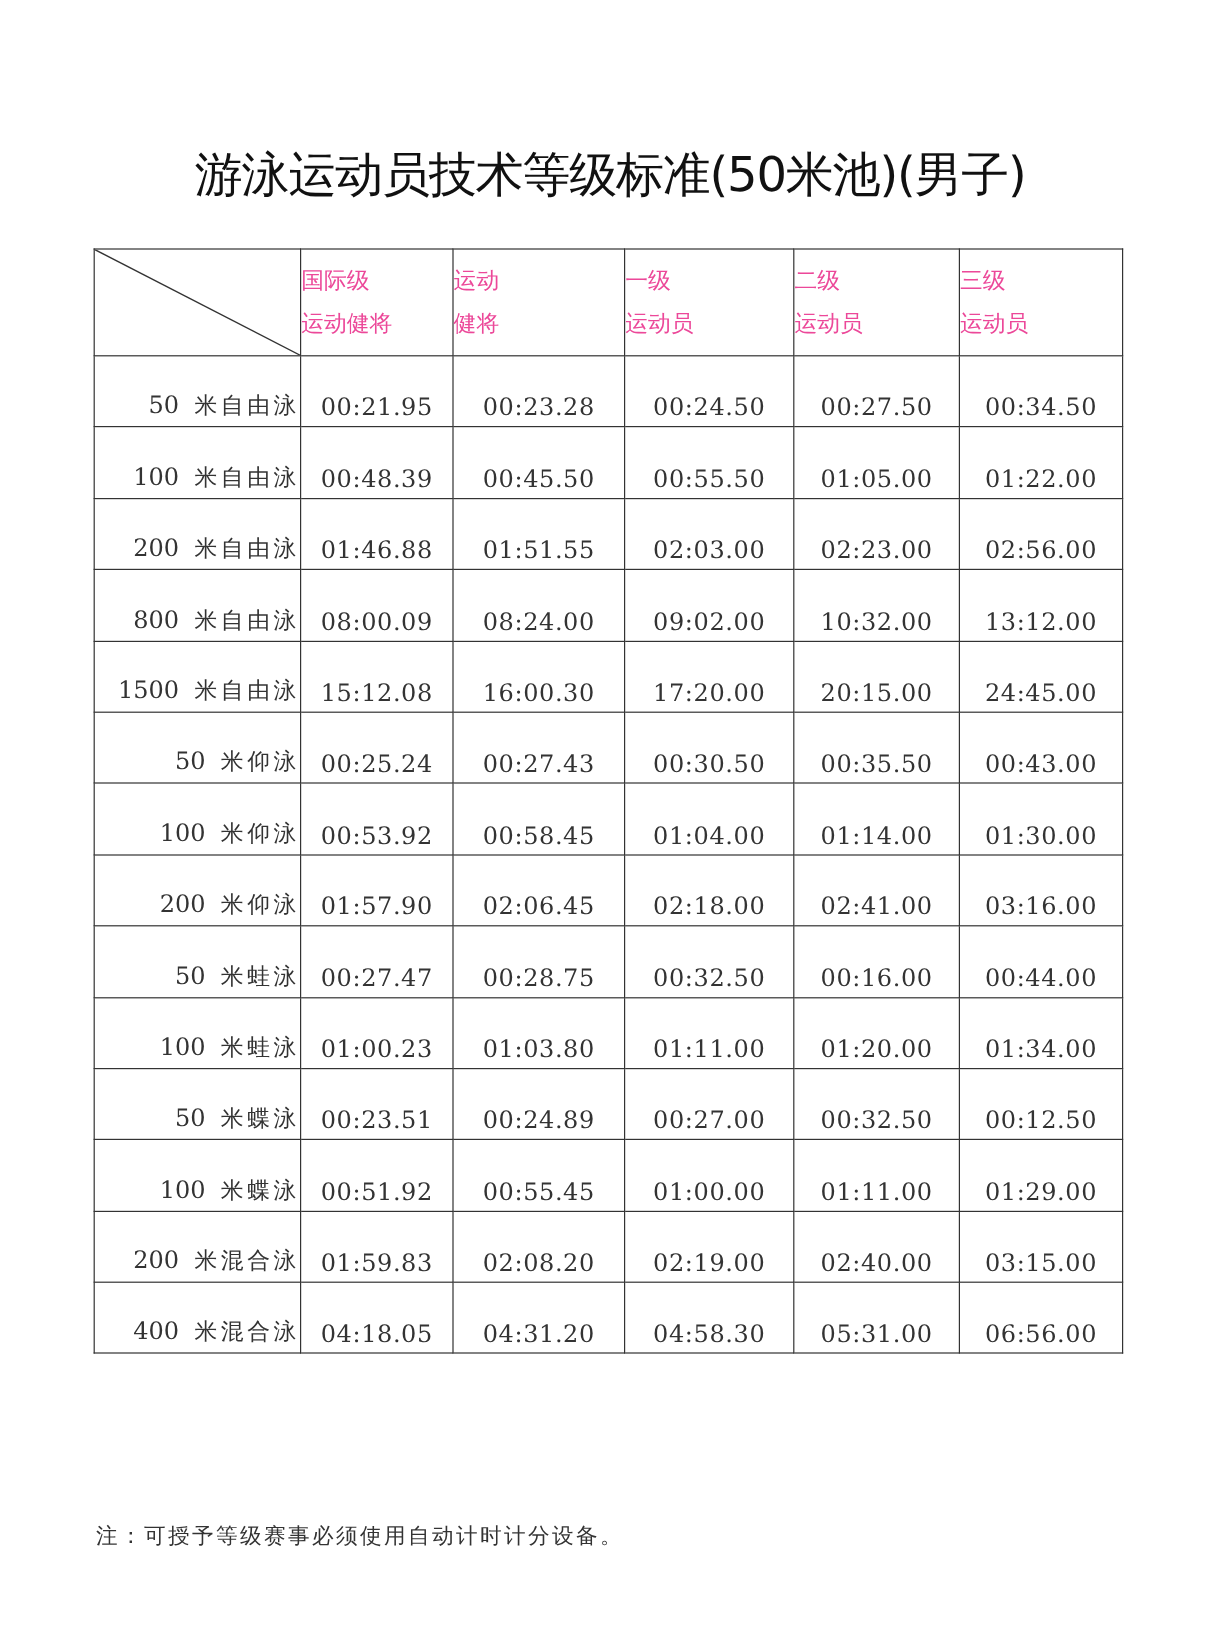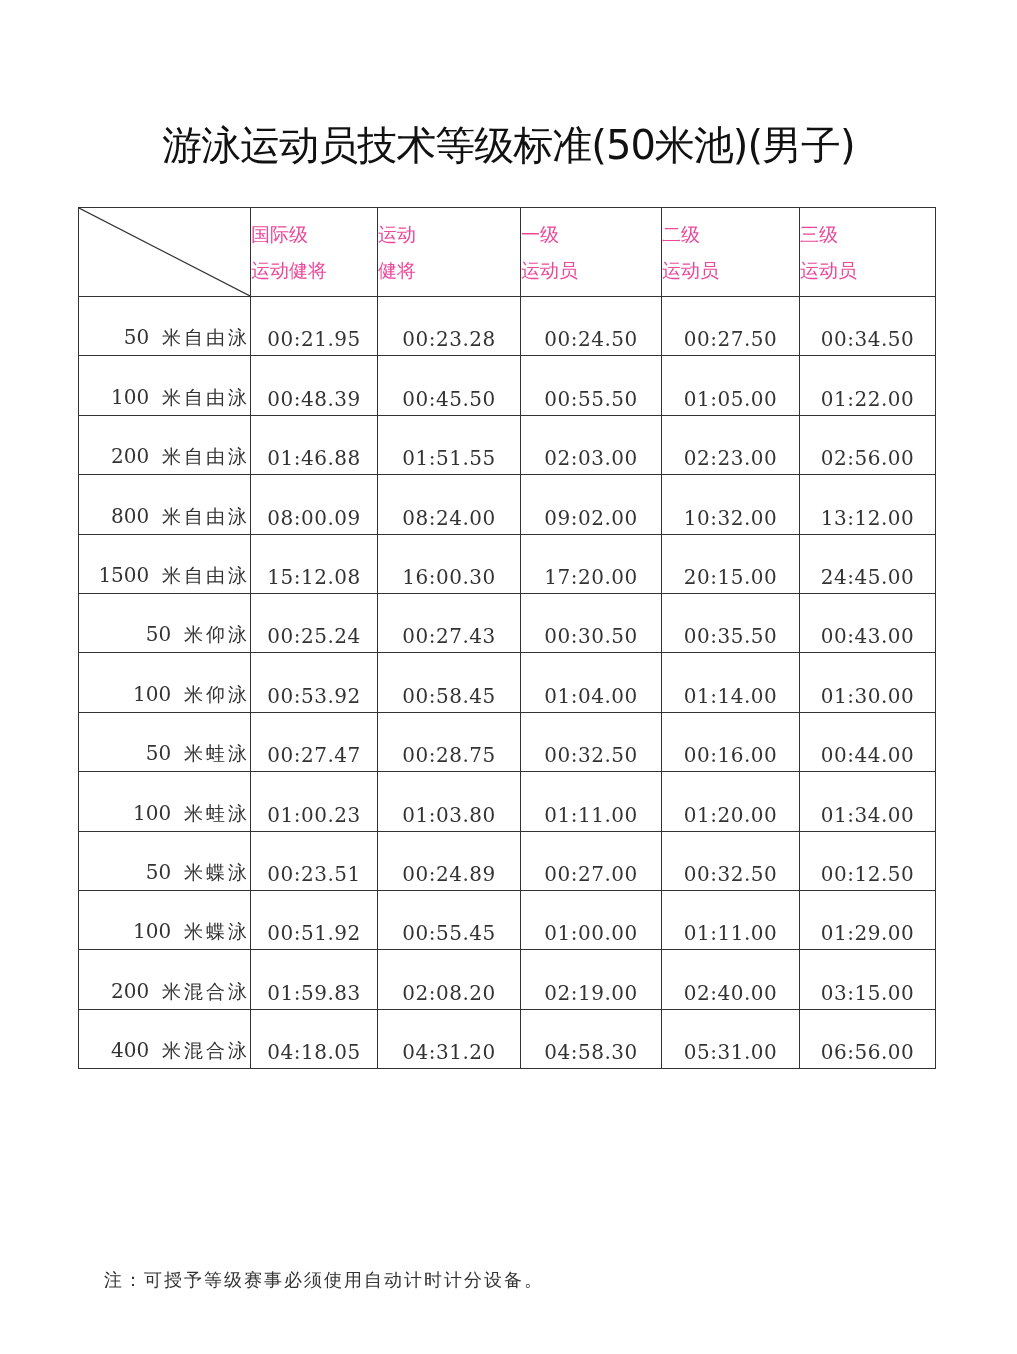--- a/index.html
+++ b/index.html
@@ -7,21 +7,21 @@
   .title { position:absolute; left:0; width:1017px; top:118px; text-align:center; font-family:"DejaVu Sans", sans-serif; font-size:40px; color:#111; letter-spacing:-1px; }
   table { position:absolute; left:78px; top:207px; border-collapse:collapse; table-layout:fixed; width:857px; }
   td { border:1.6px solid #333; padding:0; font-size:20px; color:#333; }
   .hdr td { height:88px; text-align:left; vertical-align:middle; font-size:19px; line-height:36px; color:#ec4899; font-family:"DejaVu Sans", sans-serif; }
   .diag { position:relative; }
   .diag svg { position:absolute; left:0; top:0; width:100%; height:100%; }
   .row td { height:54.4px; vertical-align:bottom; padding-bottom:4px; }
   .ev { text-align:right; padding-left:2px; white-space:nowrap; }
   .ev .cn { font-family:"DejaVu Sans", sans-serif; letter-spacing:3px; font-size:19px; }
   .val { text-align:center; font-family:"DejaVu Serif", serif; font-size:20px; letter-spacing:0.5px; }
-  .note { position:absolute; left:80px; top:1268px; font-size:18px; color:#333; font-family:"DejaVu Sans", sans-serif; letter-spacing:2px;margin-left:24px; }
+  .note { position:absolute; left:80px; top:1268px; font-size:18px; color:#333; font-family:"DejaVu Sans", sans-serif; letter-spacing:2px; }
 </style>
 </head>
 <body>
 
 <div class="title">游泳运动员技术等级标准(50米池)(男子)</div>
 
 <table>
   <colgroup>
     <col style="width:172px">
       <col style="width:127px">
@@ -108,20 +108,28 @@
       </tr>
       <tr class="row">
         <td class="ev"><span>100</span>&nbsp; <span class="cn">米仰泳</span></td>
         <td class="val">00:53.92</td>
         <td class="val">00:58.45</td>
         <td class="val">01:04.00</td>
         <td class="val">01:14.00</td>
         <td class="val">01:30.00</td>
       </tr>
       <tr class="row">
+        <td class="ev"><span>200</span>&nbsp; <span class="cn">米仰泳</span></td>
+        <td class="val">01:57.90</td>
+        <td class="val">02:06.45</td>
+        <td class="val">02:18.00</td>
+        <td class="val">02:41.00</td>
+        <td class="val">03:16.00</td>
+      </tr>
+      <tr class="row">
         <td class="ev"><span>50</span>&nbsp; <span class="cn">米蛙泳</span></td>
         <td class="val">00:27.47</td>
         <td class="val">00:28.75</td>
         <td class="val">00:32.50</td>
         <td class="val">00:16.00</td>
         <td class="val">00:44.00</td>
       </tr>
       <tr class="row">
         <td class="ev"><span>100</span>&nbsp; <span class="cn">米蛙泳</span></td>
         <td class="val">01:00.23</td>

